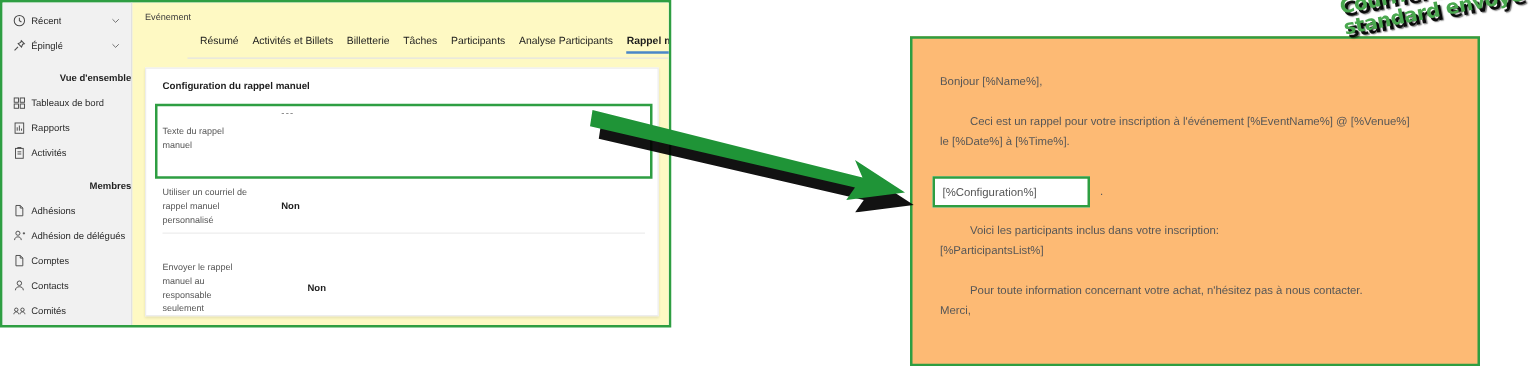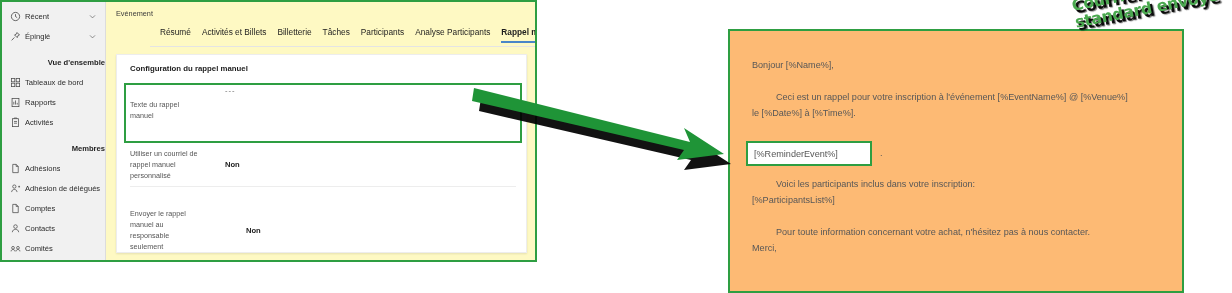--- a/index.html
+++ b/index.html
@@ -496,21 +496,21 @@
 </svg>
 
 <div id="right-panel">
   <div id="email-body">
     <p class="eb-p">Bonjour [%Name%],</p>
     <p class="eb-p tight">Ceci est un rappel pour votre inscription à l'événement [%EventName%] @ [%Venue%]</p>
     <p class="eb-p">le [%Date%] à [%Time%].</p>
   </div>
 
   <div id="ph-token">
-    <span>[%ReminderEvent%]</span>
+    <span>[%Configuration%]</span>
   </div>
   <div id="ph-tail">.</div>
 
   <div id="after-token">
     <p class="eb-p tight">Voici les participants inclus dans votre inscription:</p>
     <p class="eb-p">[%ParticipantsList%]</p>
     <p class="eb-p tight">Pour toute information concernant votre achat, n'hésitez pas à nous contacter.</p>
     <p class="eb-p">Merci,</p>
   </div>
 </div>

